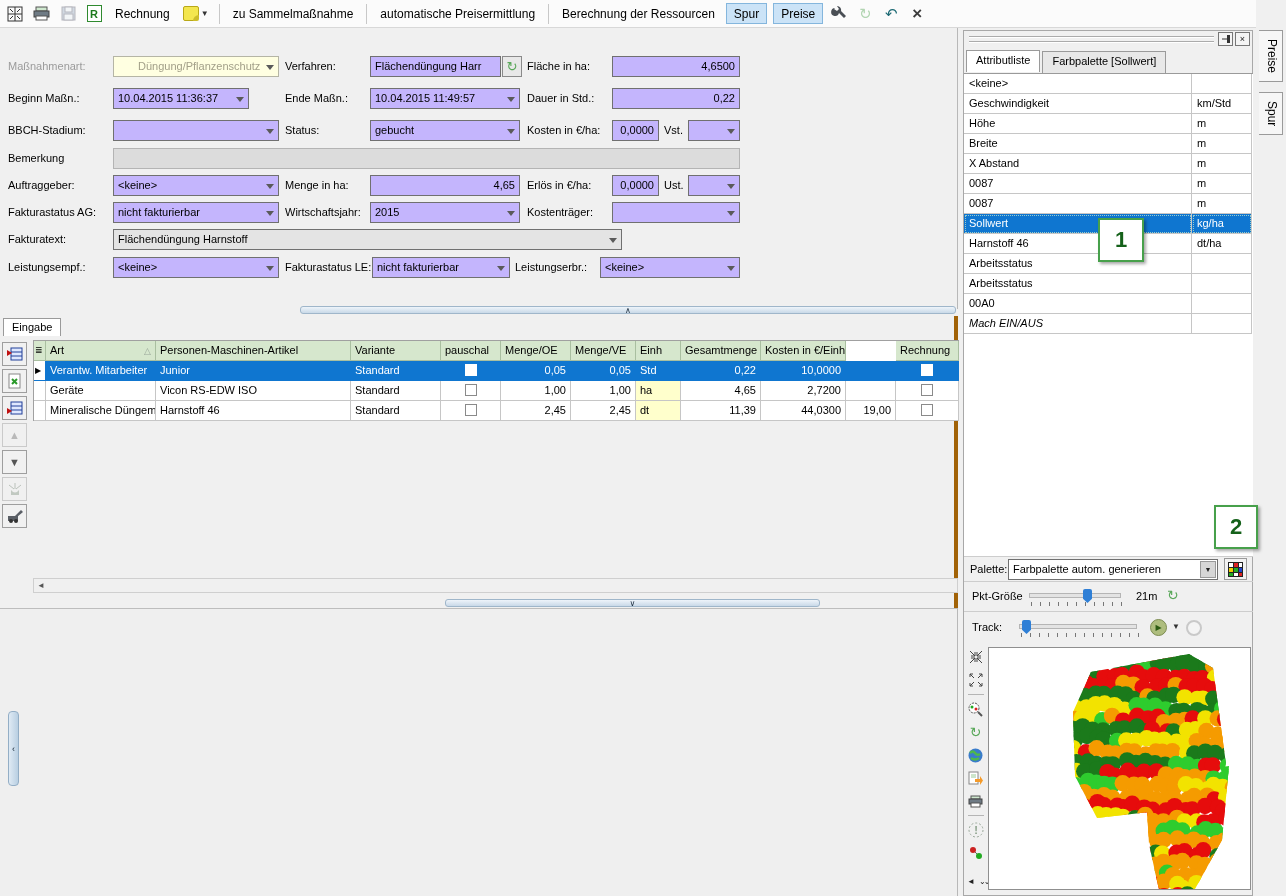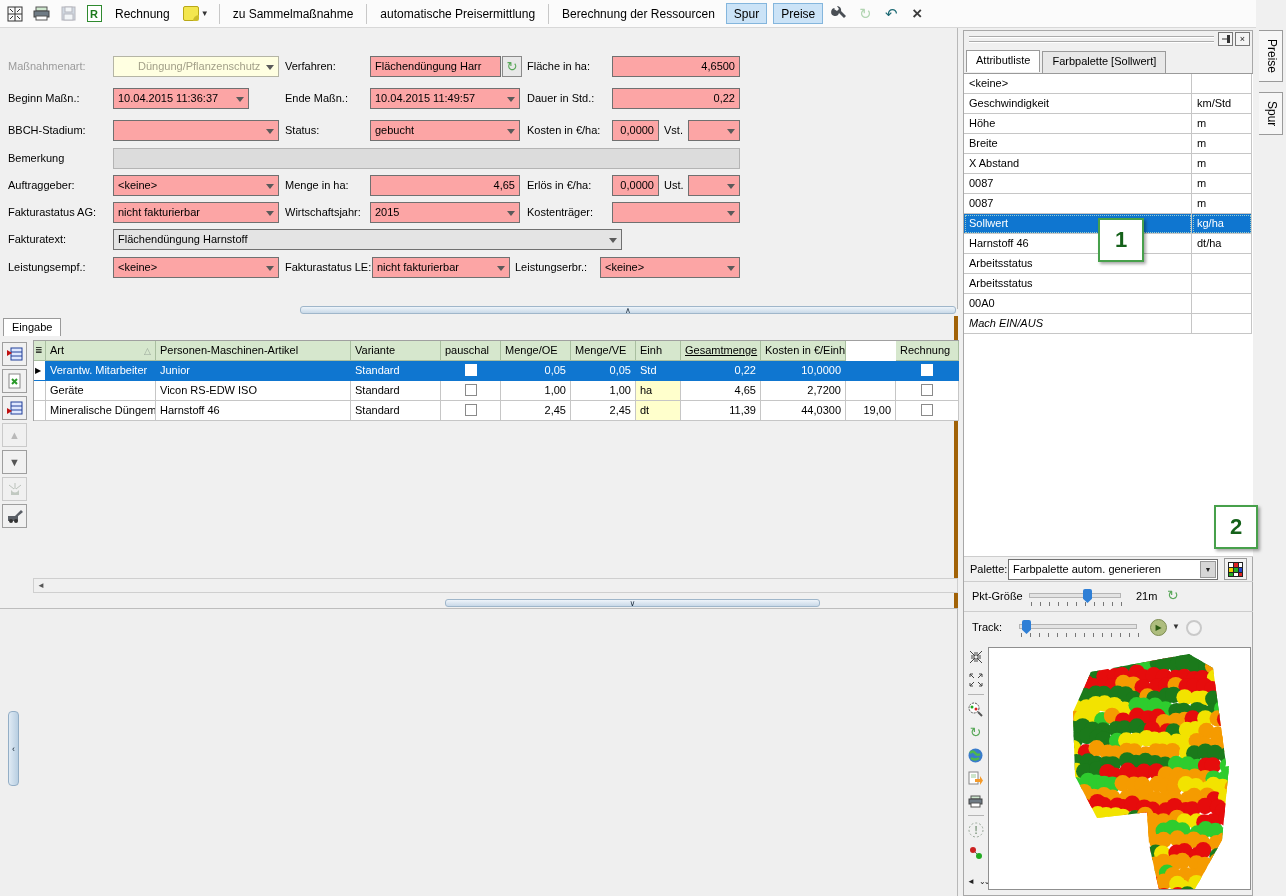--- a/index.html
+++ b/index.html
@@ -21,21 +21,21 @@
   .g-green { color:#5aa85a; } .g-teal { color:#1d6a74; } .g-dark { color:#3b3b3b; font-weight:bold; }
   .rdoc { width:15px; height:17px; background:#fff; border:1px solid #2f8a2f; display:flex;
           align-items:center; justify-content:center; font-weight:bold; font-size:11px; color:#1d7a1d; }
   .note { width:16px; height:15px; background:#f3e64e; border:1px solid #b9a818; border-radius:2px 2px 6px 2px; position:relative; }
   .note:after { content:""; position:absolute; right:-1px; bottom:-1px; width:6px; height:6px; background:#cdbd2a; border-radius:6px 0 2px 0; }
   .small-arrow { font-size:8px; color:#333; margin-left:2px; }
 
   
   .lbl { position:absolute; line-height:20px; white-space:nowrap; }
   .lbl.dim { color:#9b9b9b; }
-  .combo, .tinput { position:absolute; height:21px; background:#fca5a5; border:1px solid #707070;
+  .combo, .tinput { position:absolute; height:21px; background:#c4b5fd; border:1px solid #707070;
            line-height:19px; padding:0 16px 0 4px; white-space:nowrap; overflow:hidden; }
   .tinput { padding:0 4px; text-align:right; }
   .combo .chev { position:absolute; right:4px; top:8px; width:0; height:0;
                  border-left:4px solid transparent; border-right:4px solid transparent; border-top:5px solid #5a5a5a; }
   .combo.ylw { background:#ffffe1; color:#a3a089; border-color:#b5b5a5;padding-left:24px; }
   .combo.gry { background:#e4e4e4; }
   .flat { background:#dcdcdc; border:1px solid #b4b4b4; }
   .iconbtn { position:absolute; display:flex; align-items:center; justify-content:center;
              background:#f2f2f2; border:1px solid #9a9a9a; cursor:default; }
 
@@ -289,21 +289,21 @@
   <div class="grid" id="entry-grid">
       <div class="grow ghead">
         <div class="gcell" style="width: 12px; padding: 0px 1px; font-size: 9px;">≣</div>
         <div class="gcell" style="width: 110px;">Art<div class="sortg">△</div></div>
         <div class="gcell" style="width: 195px;">Personen-Maschinen-Artikel</div>
         <div class="gcell" style="width: 90px;">Variante</div>
         <div class="gcell" style="width: 60px;">pauschal</div>
         <div class="gcell" style="width: 70px;">Menge/OE</div>
         <div class="gcell" style="width: 65px;">Menge/VE</div>
         <div class="gcell" style="width: 45px;">Einh</div>
-        <div class="gcell" style="width: 80px; text-decoration: underline;">Gesamtmenge</div>
+        <div class="gcell" style="width: 80px;">Gesamtmenge</div>
         <div class="gcell" style="width: 85px;">Kosten in €/Einh</div>
         <div class="gcell" style="width: 50px; margin-top: 20px;">VSt. %</div>
         <div class="gcell" style="width: 63px;">Rechnung</div>
       </div>
       <div class="grow sel">
         <div class="gcell" style="width: 12px; padding: 0px 1px; font-size: 8px; background: rgb(255, 255, 255); color: rgb(0, 0, 0);">▶</div>
         <div class="gcell" style="width: 110px;">Verantw. Mitarbeiter</div>
         <div class="gcell" style="width: 195px;">Junior</div>
         <div class="gcell" style="width: 90px;">Standard</div>
         <div class="gcell" style="width: 60px;">

